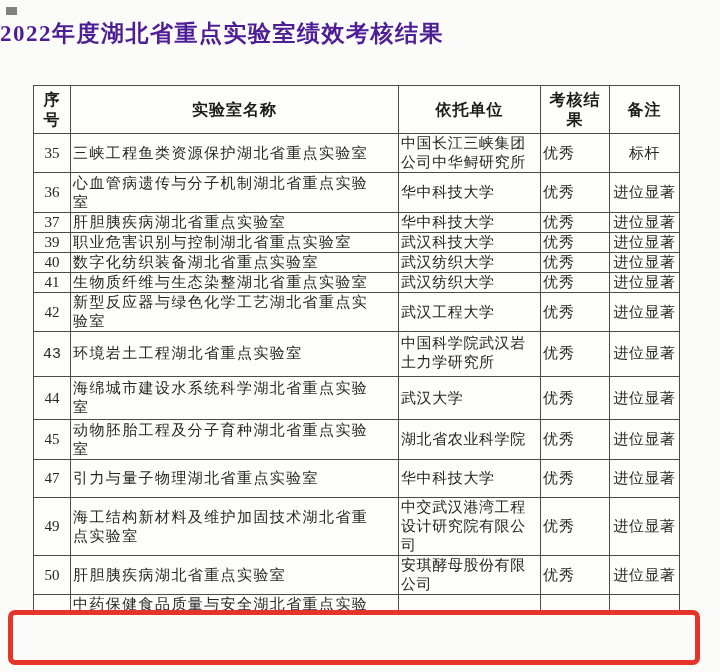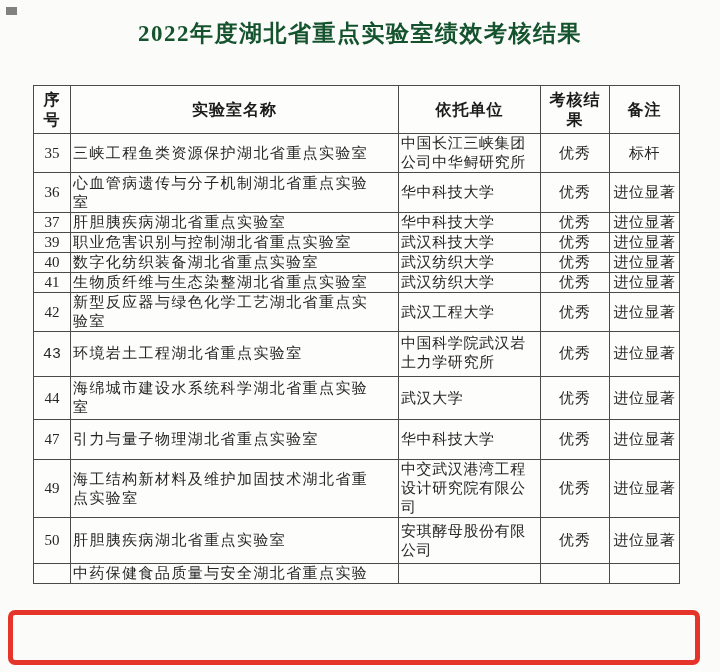--- a/index.html
+++ b/index.html
@@ -10,24 +10,24 @@
     overflow:hidden;
     font-family:"Liberation Serif","DejaVu Serif",serif;
     color:#262626;
   }
   .artifact{
     position:absolute;left:6px;top:7px;width:11px;height:8px;
     background:#6b6b6b;opacity:.85;
   }
   .title{
     position:absolute;top:18px;left:0;width:100%;
-    text-align:center;
+    text-align:left;
     font-size:23px;font-weight:bold;
     letter-spacing:1.5px;
-    color:#14532d;
+    color:#4c1d95;
     white-space:pre-line;
   }
   table.results{
     position:absolute;left:33px;top:85px;
     width:646px;
     border-collapse:collapse;
     table-layout:fixed;
     background:#fdfdfc;
   }
   table.results th, table.results td{
@@ -43,21 +43,21 @@
     font-size:16px;
     font-weight:bold;
     line-height:20px;
     text-align:center;
     color:#1c1c1c;
     letter-spacing:1px;
   }
   td.col-no{ text-align:center; letter-spacing:0; }
   td.col-name{ text-align:left; padding:1px 4px 1px 6px; letter-spacing:1.4px; }
   td.col-unit{ text-align:left; padding:1px 3px 1px 6px; letter-spacing:0.6px; }
-  td.col-result{ text-align:center; letter-spacing:1px; }
+  td.col-result{ letter-spacing:1px; }
   td.col-remark{ text-align:center; letter-spacing:0.5px; }
   
   thead tr{height:48px;}
   tbody tr:nth-child(1){height:38px;}
   tbody tr:nth-child(2){height:40px;}
   tbody tr:nth-child(3){height:20px;}
   tbody tr:nth-child(4){height:20px;}
   tbody tr:nth-child(5){height:20px;}
   tbody tr:nth-child(6){height:20px;}
   tbody tr:nth-child(7){height:20px;margin-top:27px;}
@@ -172,20 +172,28 @@
         </tr>
         <tr>
           <td class="col-no">44</td>
           <td class="col-name">海绵城市建设水系统科学湖北省重点实验
 室</td>
           <td class="col-unit">武汉大学</td>
           <td class="col-result">优秀</td>
           <td class="col-remark">进位显著</td>
         </tr>
         <tr>
+          <td class="col-no">45</td>
+          <td class="col-name">动物胚胎工程及分子育种湖北省重点实验
+室</td>
+          <td class="col-unit">湖北省农业科学院</td>
+          <td class="col-result">优秀</td>
+          <td class="col-remark">进位显著</td>
+        </tr>
+        <tr>
           <td class="col-no">47</td>
           <td class="col-name">引力与量子物理湖北省重点实验室</td>
           <td class="col-unit">华中科技大学</td>
           <td class="col-result">优秀</td>
           <td class="col-remark">进位显著</td>
         </tr>
         <tr>
           <td class="col-no">49</td>
           <td class="col-name">海工结构新材料及维护加固技术湖北省重
 点实验室</td>

